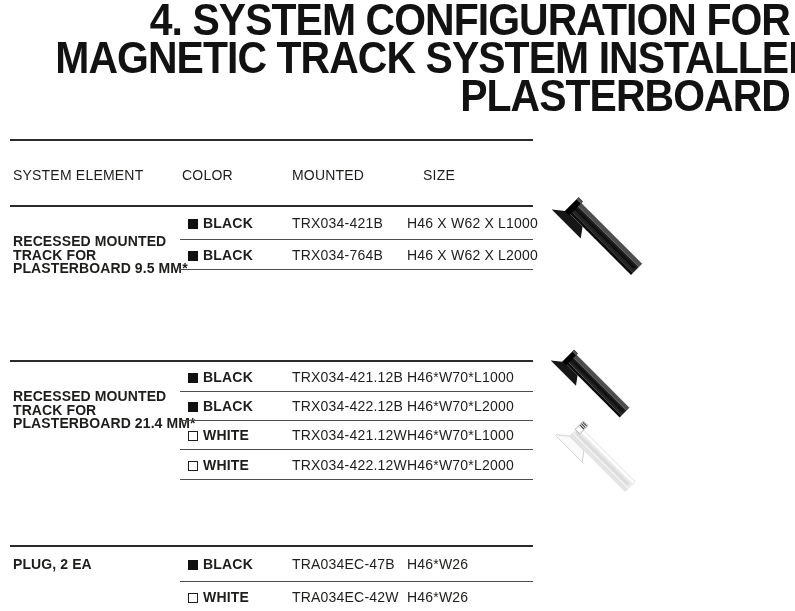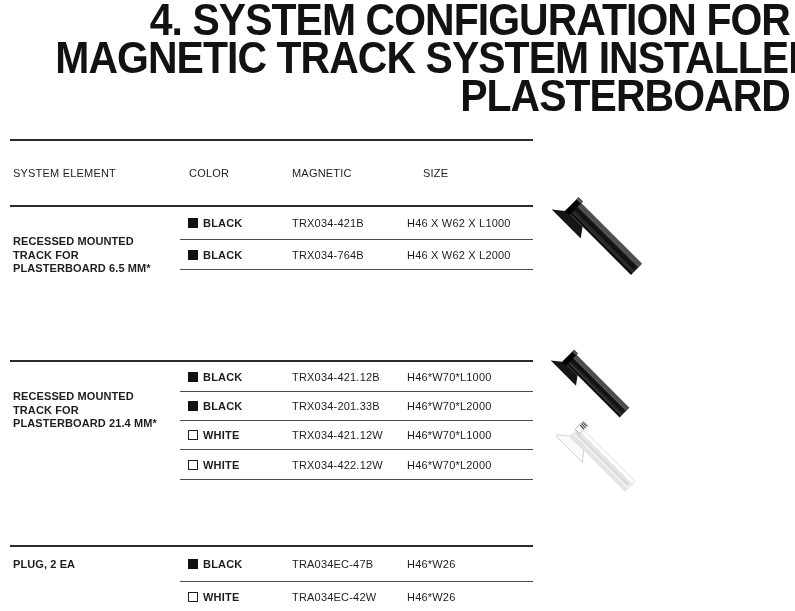--- a/index.html
+++ b/index.html
@@ -9,24 +9,24 @@
   }
   
   .doc-title{
     position:absolute;top:1px;left:0;right:5px;text-align:right;
     font-weight:bold;font-size:44px;line-height:38px;letter-spacing:-1px;
     transform:scaleX(.93);transform-origin:100% 0;color:#121212;white-space:nowrap;
   }
   
   .spec-table{
     position:absolute;left:10px;top:139px;width:523px;height:471px;
-    border-top:2px solid #2b2b2b;font-size:11px;
+    border-top:2px solid #2b2b2b;font-size:14px;
   }
   .thead span{position:absolute;top:26px;font-weight:400;letter-spacing:.2px;}
-  .h-c1{left:3px}.h-c2{left:179px}.h-c3{left:282px}.h-c4{left:413px}
+  .h-c1{left:3px}.h-c2{left:172px}.h-c3{left:282px}.h-c4{left:413px}
   .group{position:absolute;left:0;width:100%;border-top:2px solid #2b2b2b;}
   .g-0{top:64px}.g-1{top:219px}.g-2{top:404px}
   .element-label{position:absolute;left:3px;top:28px;font-weight:bold;line-height:13.5px;letter-spacing:.1px;}
   .g-2 .element-label{top:11px}
   .rows{margin-left:170px;}
   .row{position:relative;box-sizing:border-box;border-bottom:1.5px solid #4d4d4d;}
   .g-0 .row:nth-child(1){height:33px}
   .g-0 .row:nth-child(2){height:30px}
   .g-1 .row{height:29px}
   .g-1 .row:nth-child(1){height:30px}
@@ -85,29 +85,29 @@
   <div class="doc-title">
     <div>4. SYSTEM CONFIGURATION FOR</div>
     <div>MAGNETIC TRACK SYSTEM INSTALLED IN</div>
     <div>PLASTERBOARD</div>
   </div>
 
   <div class="spec-table">
     <div class="thead">
       <span class="h-c1">SYSTEM ELEMENT</span>
       <span class="h-c2">COLOR</span>
-      <span class="h-c3">MAGNETIC</span>
+      <span class="h-c3">MOUNTED</span>
       <span class="h-c4">SIZE</span>
     </div>
     <div id="groups">
     <section class="group g-0">
       <div class="element-label">
             <div>RECESSED MOUNTED</div>
             <div>TRACK FOR</div>
-            <div>PLASTERBOARD 6.5 MM*</div>
+            <div>PLASTERBOARD 9.5 MM*</div>
           </div>
       <div class="rows">
     <div class="row">
       <span class="cell color-cell"><i class="swatch black"></i><span class="color-label">BLACK</span></span>
       <span class="cell article-cell">TRX034-421B</span>
       <span class="cell size-cell">H46 X W62 X L1000</span>
     </div>
 
     <div class="row">
       <span class="cell color-cell"><i class="swatch black"></i><span class="color-label">BLACK</span></span>
@@ -125,21 +125,21 @@
           </div>
       <div class="rows">
     <div class="row">
       <span class="cell color-cell"><i class="swatch black"></i><span class="color-label">BLACK</span></span>
       <span class="cell article-cell">TRX034-421.12B</span>
       <span class="cell size-cell">H46*W70*L1000</span>
     </div>
 
     <div class="row">
       <span class="cell color-cell"><i class="swatch black"></i><span class="color-label">BLACK</span></span>
-      <span class="cell article-cell">TRX034-201.33B</span>
+      <span class="cell article-cell">TRX034-422.12B</span>
       <span class="cell size-cell">H46*W70*L2000</span>
     </div>
 
     <div class="row">
       <span class="cell color-cell"><i class="swatch white"></i><span class="color-label">WHITE</span></span>
       <span class="cell article-cell">TRX034-421.12W</span>
       <span class="cell size-cell">H46*W70*L1000</span>
     </div>
 
     <div class="row">

